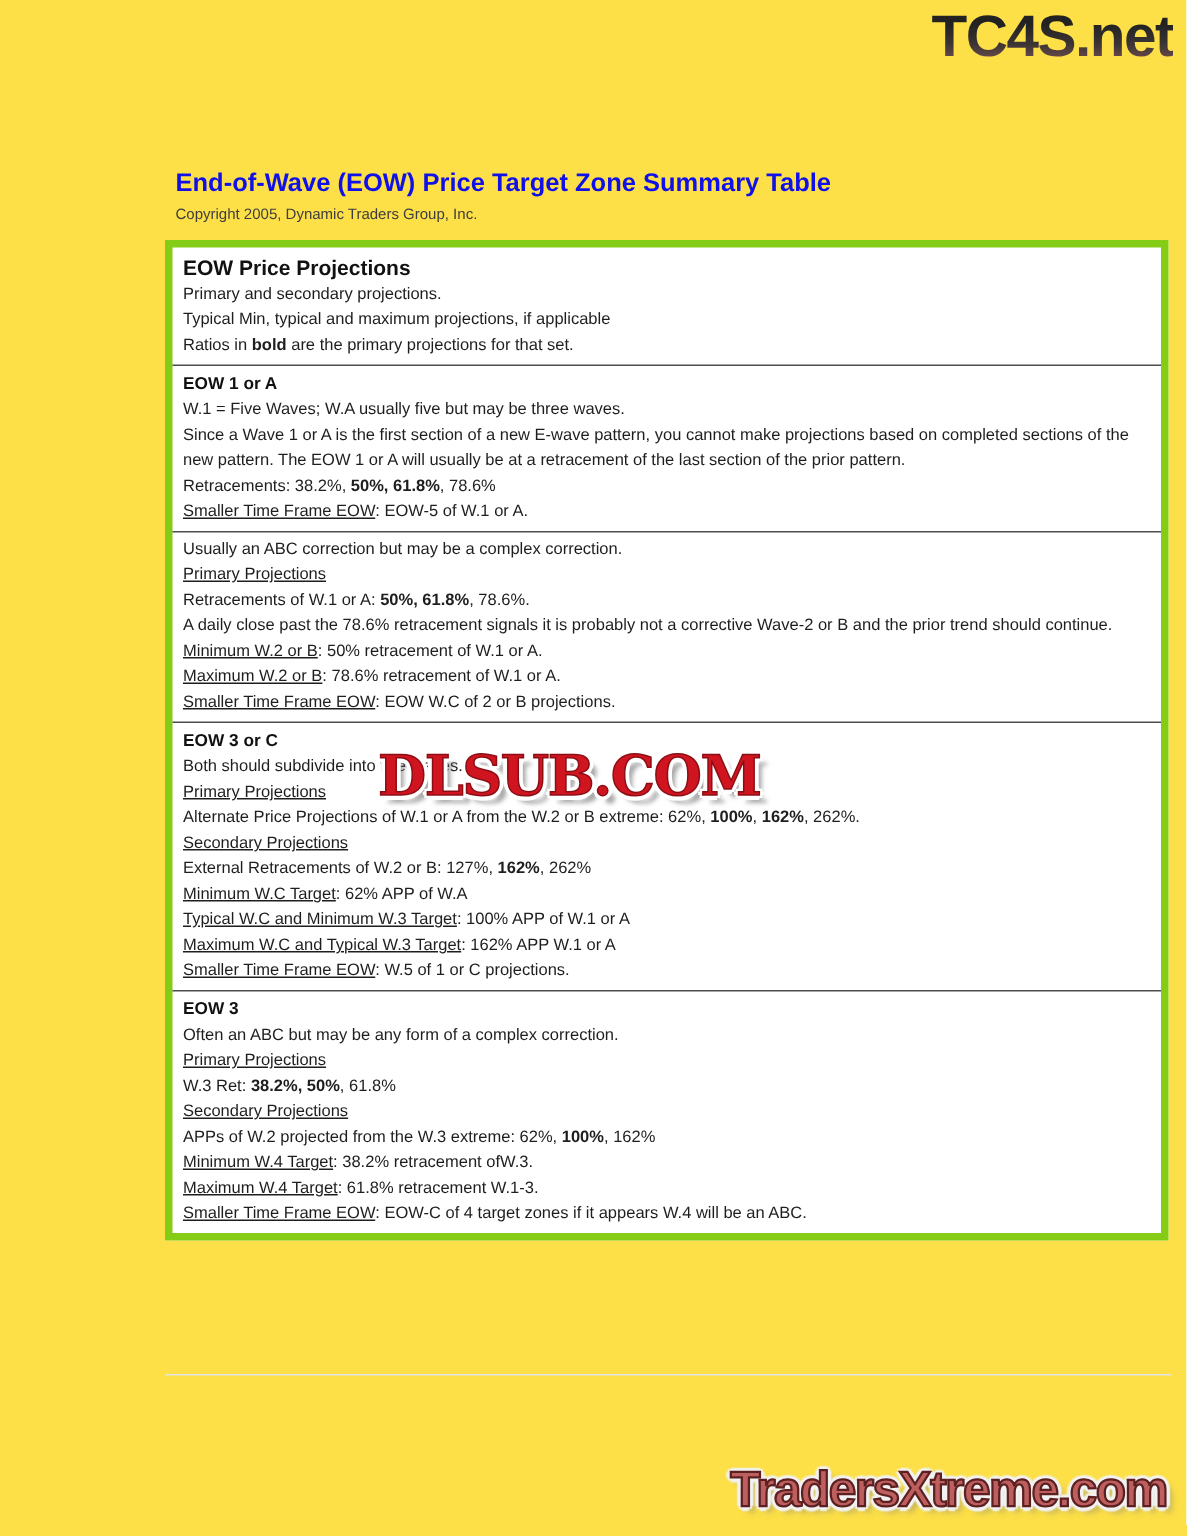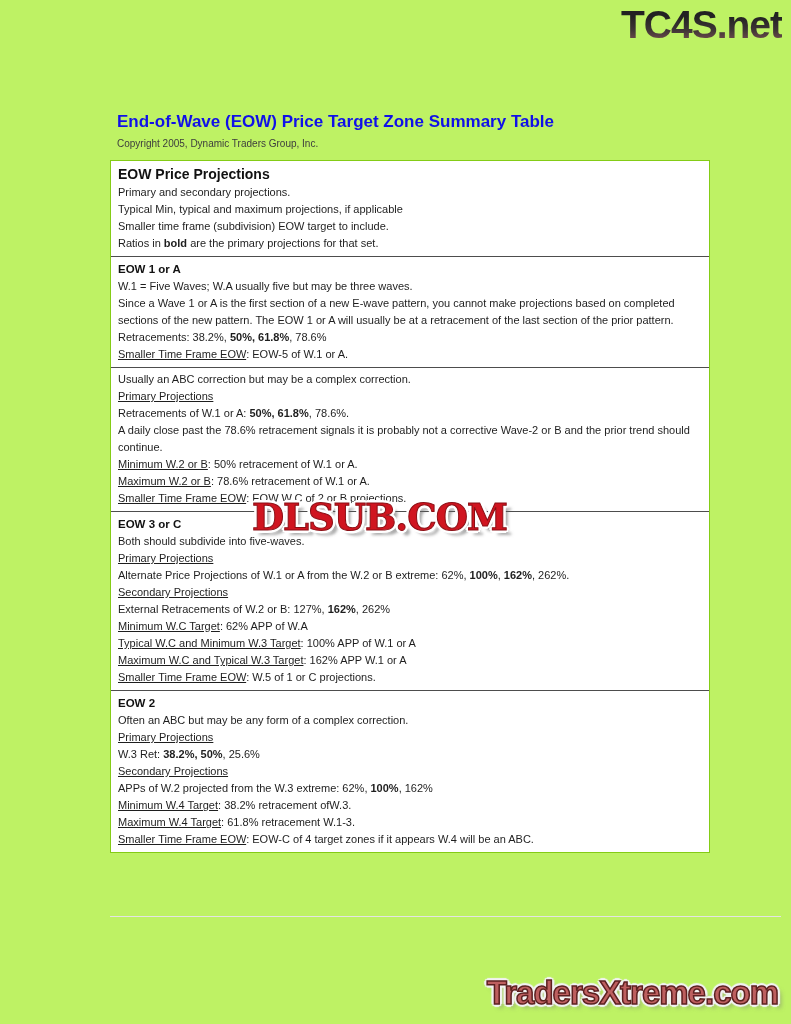--- a/index.html
+++ b/index.html
@@ -1,20 +1,20 @@
 <!DOCTYPE html>
 <html><head>
 <meta charset="utf-8">
 <style>
   html, body { margin: 0; padding: 0; background: #ffffff; }
   .page {
     position: relative;
     width: 791px;
     height: 1024px;
-    background: #bef264;
+    background: #fde047;
     overflow: hidden;
     font-family: "Liberation Sans", sans-serif;
   }
 
   
   .title {
     position: absolute;
     left: 117px;
     top: 112px;
     margin: 0;
@@ -30,23 +30,23 @@
     top: 138px;
     font-size: 10px;
     color: #3d3d3d;
   }
 
   
   .eow-table {
     position: absolute;
     left: 110px;
     top: 160px;
-    width: 600px;
+    width: 669px;
     box-sizing: border-box;
-    border: 1px solid #84cc16;
+    border: 5px solid #84cc16;
     background: #fff;
   }
   .section {
     border-top: 1px solid #4d4d4d;
     padding: 3px 8px 4px 7px;
   }
   .section.first { border-top: none; }
   .sec-heading {
     font-weight: bold;
     font-size: 11.5px;
@@ -133,21 +133,20 @@
   <div class="wm-top">TC4S.net</div>
 
   <h1 class="title">End-of-Wave (EOW) Price Target Zone Summary Table</h1>
   <div class="copyright">Copyright 2005, Dynamic Traders Group, Inc.</div>
 
   <div class="eow-table">
       <div class="section first">
         <div class="sec-heading large">EOW Price Projections</div>
         <div class="sec-line"><span>Primary and secondary projections.</span></div>
         <div class="sec-line"><span>Typical Min, typical and maximum projections, if applicable</span></div>
-        <div class="sec-line"><span>Smaller time frame (subdivision) EOW target to include.</span></div>
         <div class="sec-line"><span>Ratios in </span><span class="b">bold</span><span> are the primary projections for that set.</span></div>
       </div>
       <div class="section">
         <div class="sec-heading">EOW 1 or A</div>
         <div class="sec-line"><span>W.1 = Five Waves; W.A usually five but may be three waves.</span></div>
         <div class="sec-line"><span>Since a Wave 1 or A is the first section of a new E-wave pattern, you cannot make projections based on completed sections of the new pattern. The EOW 1 or A will usually be at a retracement of the last section of the prior pattern.</span></div>
         <div class="sec-line"><span>Retracements: 38.2%, </span><span class="b">50%, 61.8%</span><span>, 78.6%</span></div>
         <div class="sec-line"><span class="u">Smaller Time Frame EOW</span><span>: EOW-5 of W.1 or A.</span></div>
       </div>
       <div class="section">
@@ -165,24 +164,24 @@
         <div class="sec-line"><span class="u">Primary Projections</span></div>
         <div class="sec-line"><span>Alternate Price Projections of W.1 or A from the W.2 or B extreme: 62%, </span><span class="b">100%</span><span>, </span><span class="b">162%</span><span>, 262%.</span></div>
         <div class="sec-line"><span class="u">Secondary Projections</span></div>
         <div class="sec-line"><span>External Retracements of W.2 or B: 127%, </span><span class="b">162%</span><span>, 262%</span></div>
         <div class="sec-line"><span class="u">Minimum W.C Target</span><span>: 62% APP of W.A</span></div>
         <div class="sec-line"><span class="u">Typical W.C and Minimum W.3 Target</span><span>: 100% APP of W.1 or A</span></div>
         <div class="sec-line"><span class="u">Maximum W.C and Typical W.3 Target</span><span>: 162% APP W.1 or A</span></div>
         <div class="sec-line"><span class="u">Smaller Time Frame EOW</span><span>: W.5 of 1 or C projections.</span></div>
       </div>
       <div class="section">
-        <div class="sec-heading">EOW 2</div>
+        <div class="sec-heading">EOW 3</div>
         <div class="sec-line"><span>Often an ABC but may be any form of a complex correction.</span></div>
         <div class="sec-line"><span class="u">Primary Projections</span></div>
-        <div class="sec-line"><span>W.3 Ret: </span><span class="b">38.2%, 50%</span><span>, 25.6%</span></div>
+        <div class="sec-line"><span>W.3 Ret: </span><span class="b">38.2%, 50%</span><span>, 61.8%</span></div>
         <div class="sec-line"><span class="u">Secondary Projections</span></div>
         <div class="sec-line"><span>APPs of W.2 projected from the W.3 extreme: 62%, </span><span class="b">100%</span><span>, 162%</span></div>
         <div class="sec-line"><span class="u">Minimum W.4 Target</span><span>: 38.2% retracement ofW.3.</span></div>
         <div class="sec-line"><span class="u">Maximum W.4 Target</span><span>: 61.8% retracement W.1-3.</span></div>
         <div class="sec-line"><span class="u">Smaller Time Frame EOW</span><span>: EOW-C of 4 target zones if it appears W.4 will be an ABC.</span></div>
       </div>
     </div>
 
   <div class="faint-rule"></div>
 

